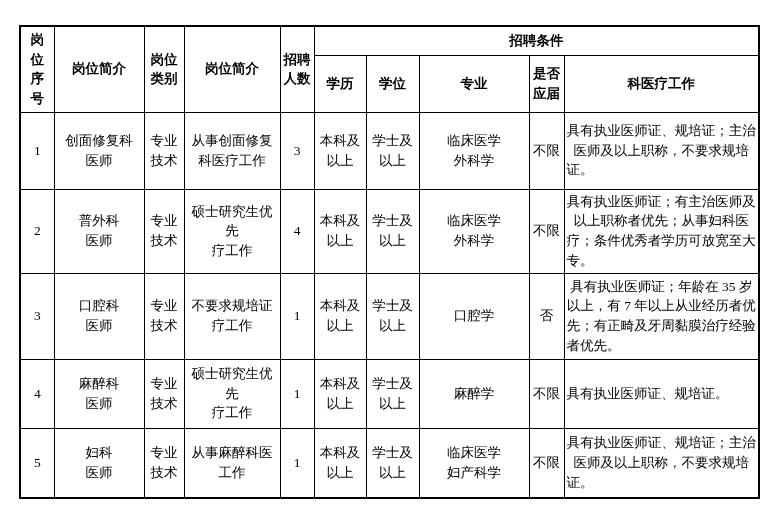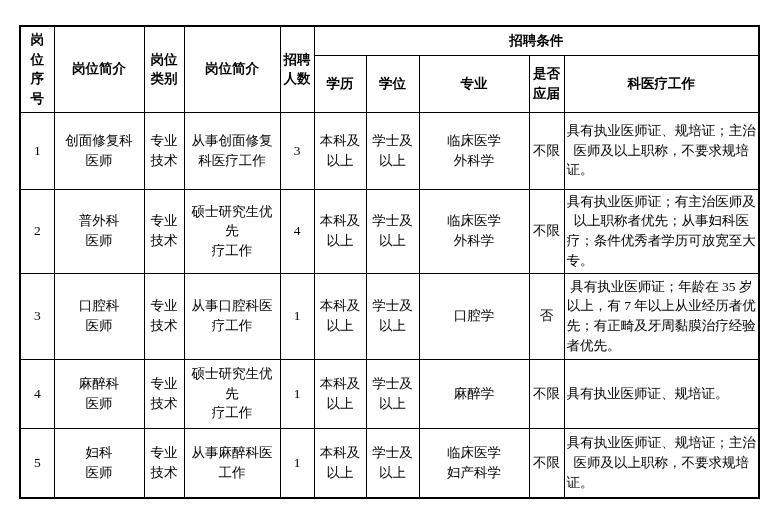--- a/index.html
+++ b/index.html
@@ -125,21 +125,21 @@
         <td>不限</td>
         <td class="other-col">具有执业医师证；有主治医师及以上职称者优先；从事妇科医疗；条件优秀者学历可放宽至大专。</td>
       </tr>
 
       <tr class="row-3">
         <td>3</td>
         <td class="prelines">口腔科
 医师</td>
         <td class="prelines">专业
 技术</td>
-        <td class="prelines">从事口腔科医
+        <td class="prelines">不要求规培证
 疗工作</td>
         <td>1</td>
         <td class="prelines">本科及
 以上</td>
         <td class="prelines">学士及
 以上</td>
         <td class="prelines">口腔学</td>
         <td>否</td>
         <td class="other-col">具有执业医师证；年龄在 35 岁以上，有 7 年以上从业经历者优先；有正畸及牙周黏膜治疗经验者优先。</td>
       </tr>

